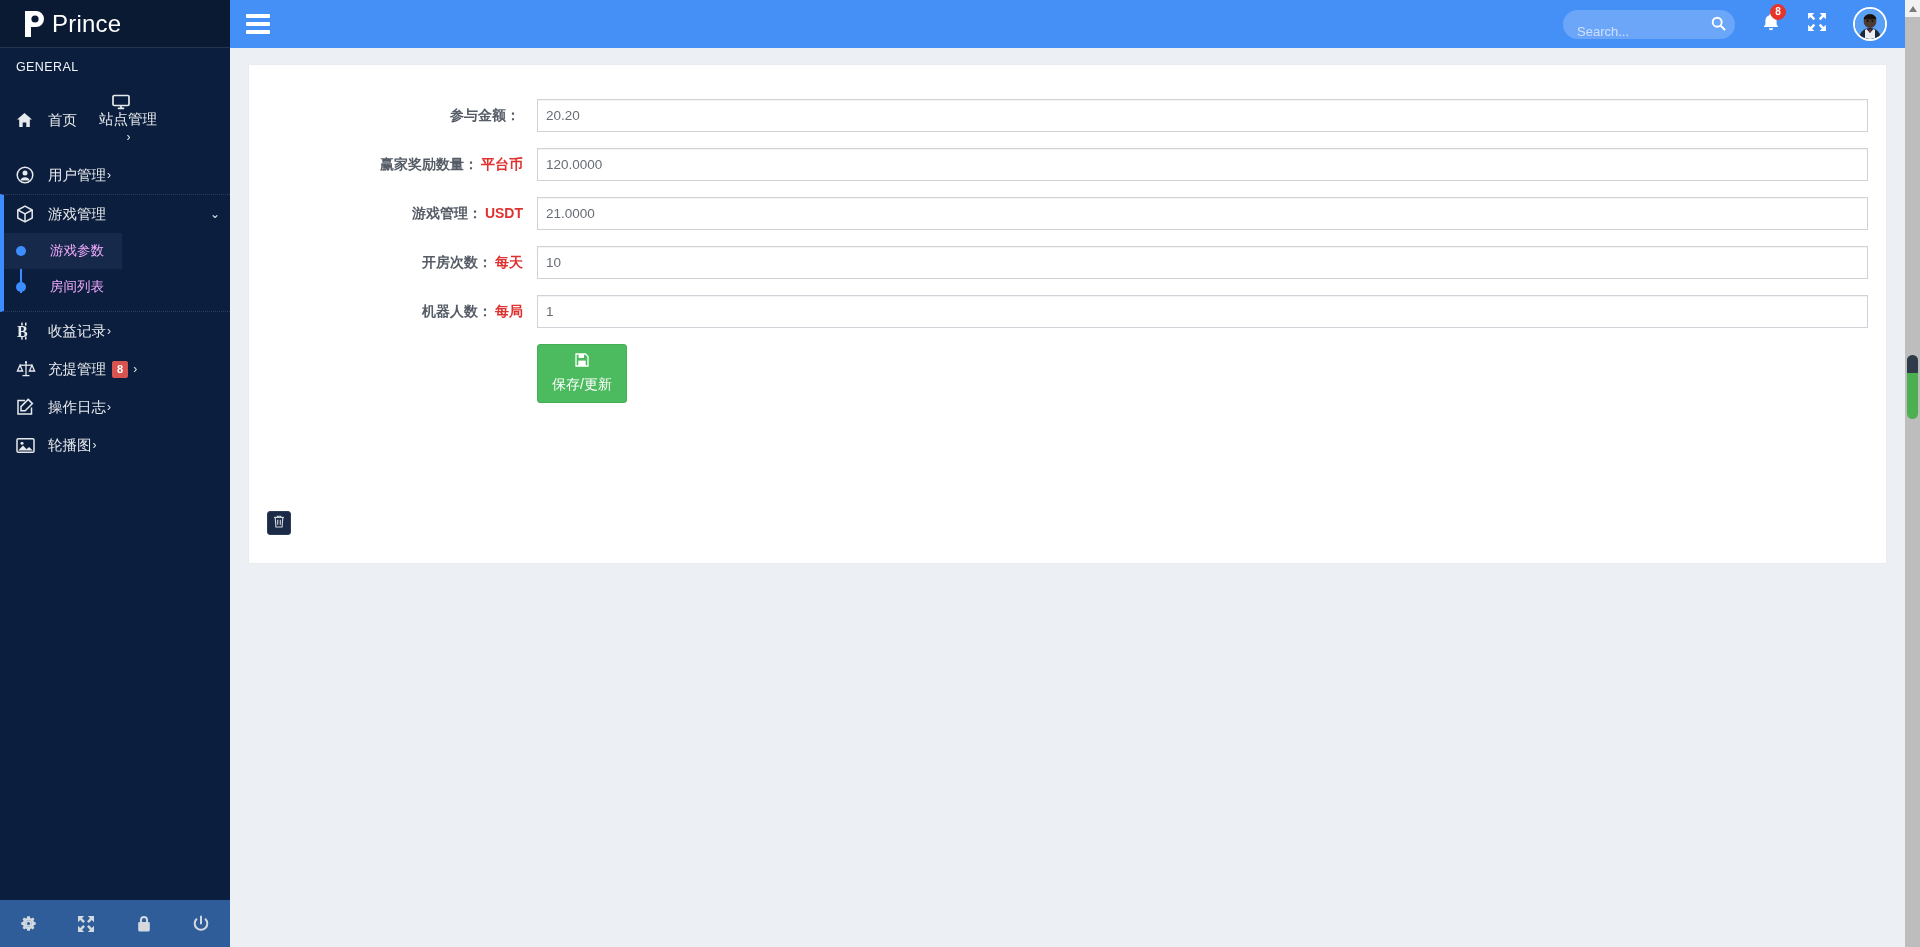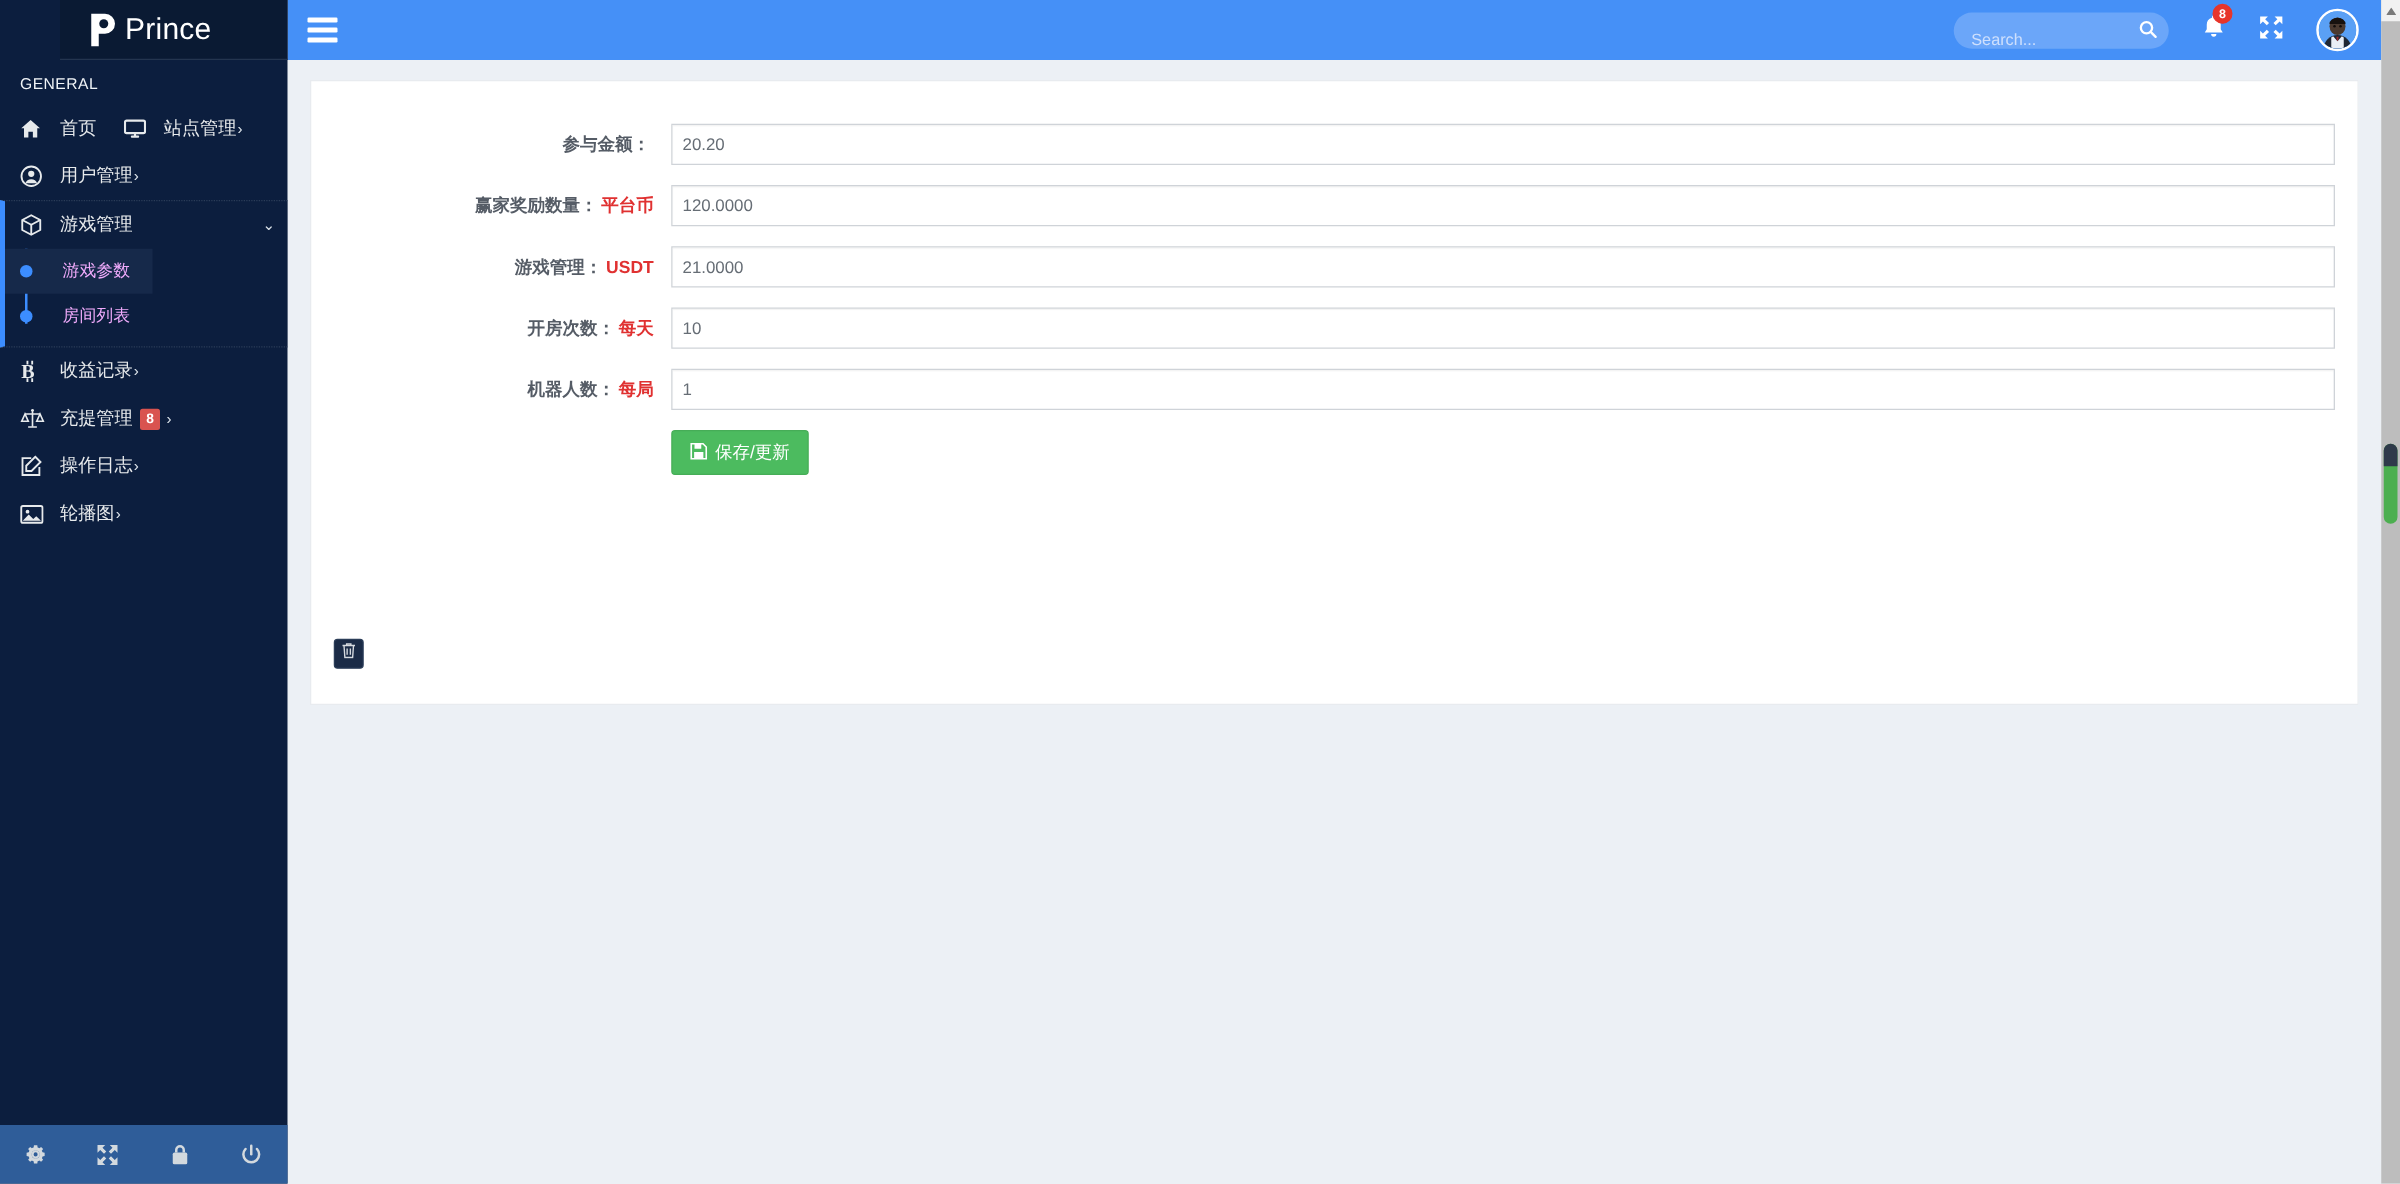--- a/index.html
+++ b/index.html
@@ -21,21 +21,20 @@
     background: #0c1e3e;
     color: #b8c7ce;
     z-index: 20;
   }
   .logo-box {
     height: 48px;
     background: #0a1a33;
     display: flex; align-items: center;
     padding-left: 22px;
     border-bottom: 1px solid #24354f;
-    margin-left: 48px;
   }
   .logo-mark {
     width: 26px; height: 30px;
     position: relative;
     margin-right: 4px;
   }
   .logo-mark svg { display:block; }
   .logo-text {
     color: #ffffff;
     font-size: 24px;
@@ -66,21 +65,21 @@
     justify-content: flex-start; align-items: center;
     margin-right: 10px; color: #e7eaec;
   }
   .menu-link .mlabel { white-space: nowrap; }
   .caret-right { font-size: 12px; margin-left: 1px; color: #dfe6ec; }
   .caret-down  { margin-left: auto; font-size: 12px; color: #dfe6ec; }
 
   
   .row-inline { display: flex; align-items: center; }
   .row-inline .menu-link { padding-right: 0; }
-  .row-inline .menu-link:last-child { padding-left: 22px; }
+  .row-inline .menu-link:last-child { padding-left: 22px; flex-direction: column; }
 
   
   .group {
     border-top: 1px dotted #2b3d58;
     border-bottom: 1px dotted #2b3d58;
     border-left: 4px solid #3c8dff;
     background: #0c1e3e;
   }
   .group > .menu-link { padding-left: 12px; }
   .submenu { list-style: none; position: relative; padding-bottom: 6px; }
@@ -250,20 +249,21 @@
   .btn-save {
     background: #4cbb5f;
     border: 1px solid #46ad57;
     color: #ffffff;
     font-size: 14px;
     font-family: inherit;
     padding: 8px 14px;
     cursor: pointer;
     display: flex; align-items: center; gap: 6px;
     border-radius: 3px;
+    flex-direction: column;
   }
   .trash-btn {
     position: absolute;
     left: 18px; bottom: 28px;
     width: 24px; height: 24px;
     background: #1b2b47;
     border: 1px solid #2b3d58;
     border-radius: 3px;
     display: flex; align-items: center; justify-content: center;
     cursor: pointer;

